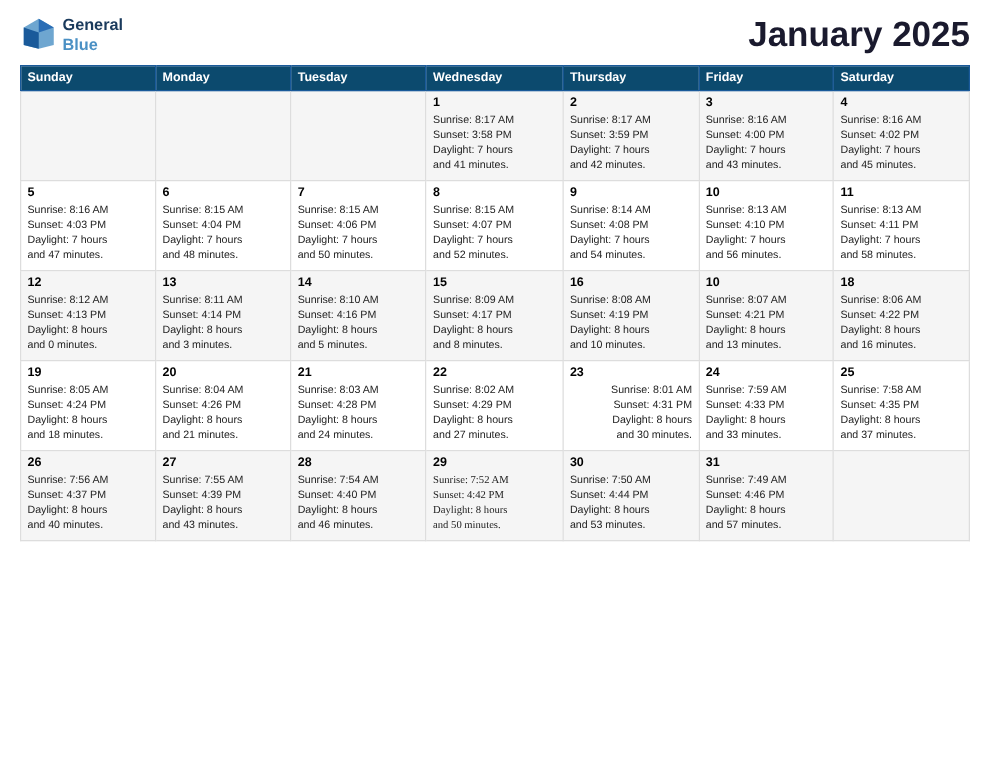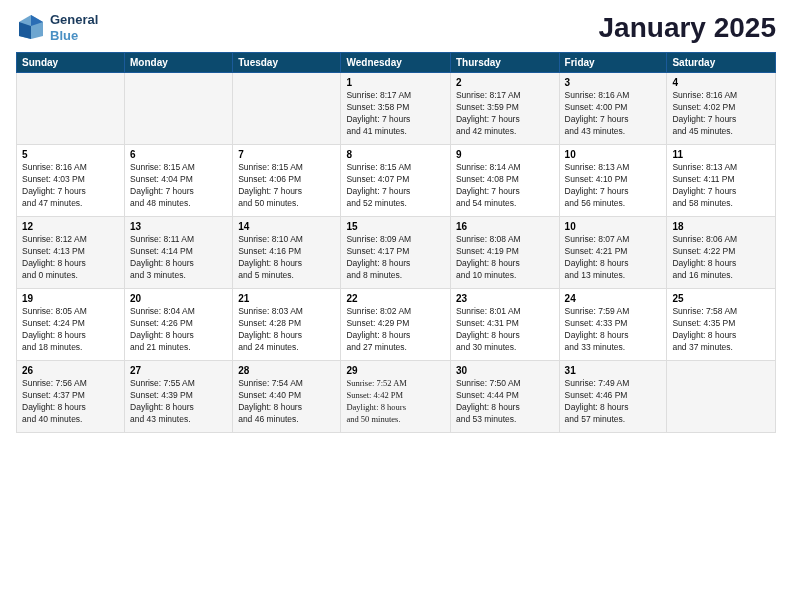--- a/index.html
+++ b/index.html
@@ -287,21 +287,21 @@
           </td>
           <td>
             <div class="cell-day">22</div>
             <div class="cell-content" style="white-space: pre-line;">Sunrise: 8:02 AM
 Sunset: 4:29 PM
 Daylight: 8 hours
 and 27 minutes.</div>
           </td>
           <td>
             <div class="cell-day">23</div>
-            <div class="cell-content" style="white-space: pre-line;">Sunrise: 8:01 AM
+            <div class="cell-content" style="white-space: pre-line; text-align: right;">Sunrise: 8:01 AM
 Sunset: 4:31 PM
 Daylight: 8 hours
 and 30 minutes.</div>
           </td>
           <td>
             <div class="cell-day">24</div>
             <div class="cell-content" style="white-space: pre-line;">Sunrise: 7:59 AM
 Sunset: 4:33 PM
 Daylight: 8 hours
 and 33 minutes.</div>

